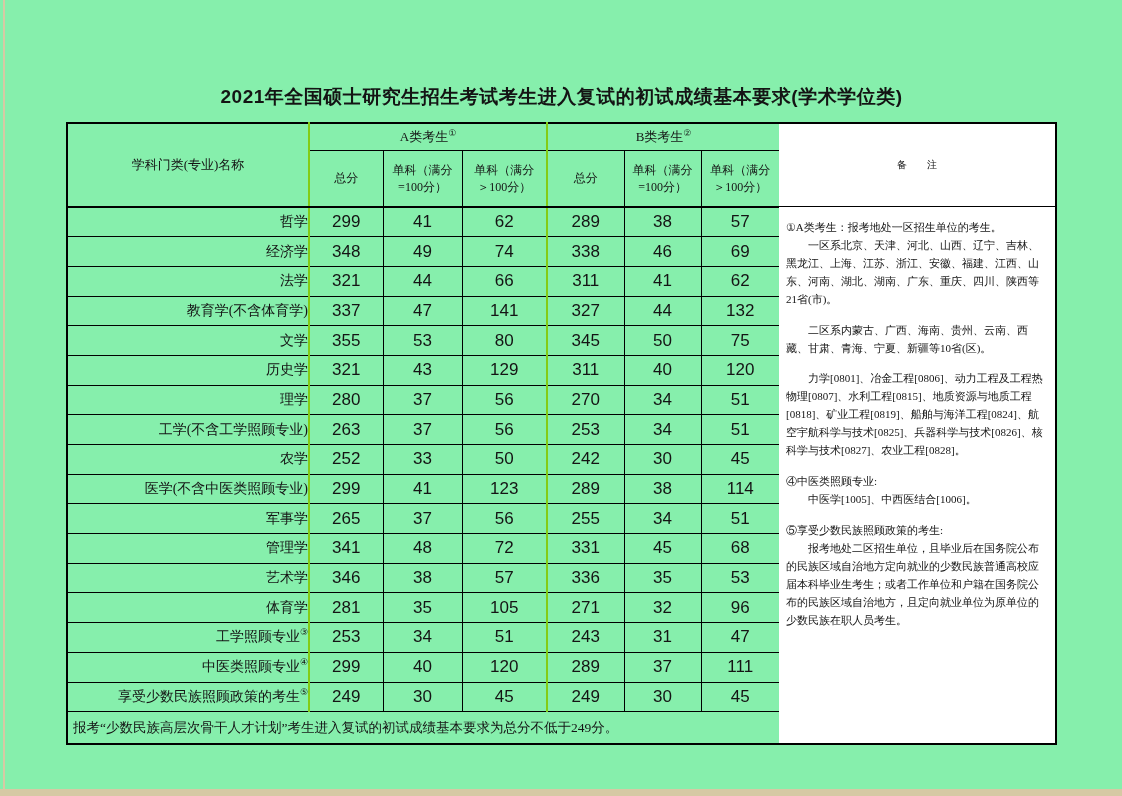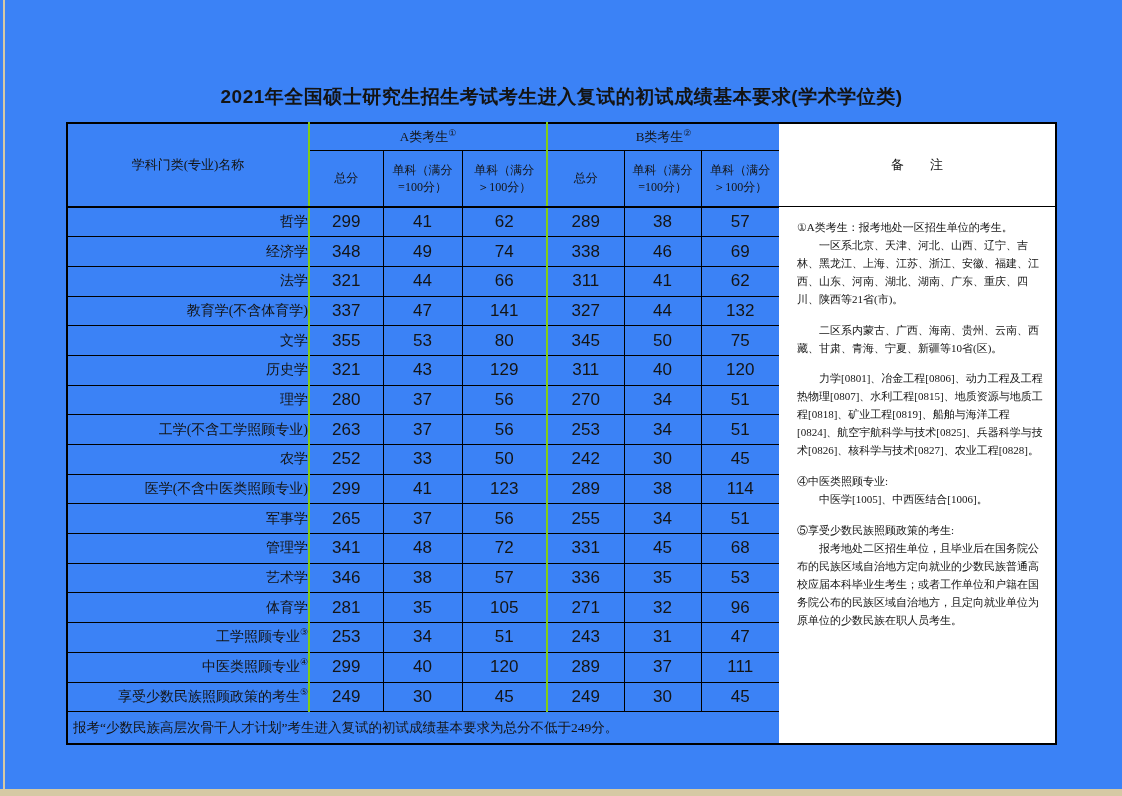--- a/index.html
+++ b/index.html
@@ -1,20 +1,20 @@
 <!DOCTYPE html>
 <html><head>
 <meta charset="utf-8">
 <style>
   html, body { margin: 0; padding: 0; background: #ffffff; }
   .page {
     position: relative;
     width: 1122px;
     height: 796px;
-    background: #3b82f6;
+    background: #86efac;
     overflow: hidden;
     font-family: "Liberation Serif", serif;
     color: #141414;
   }
   .edge-left {
     position: absolute; left: 3px; top: 0; width: 2px; height: 796px;
     background: #d6c9a4;
   }
   .edge-bottom {
     position: absolute; left: 0; top: 789px; width: 1122px; height: 7px;
@@ -74,28 +74,28 @@
     width: 278px; height: 623px;
     box-sizing: border-box;
     border: 2px solid #000;
     border-left: none;
     background: #fff;
   }
   .remark-head {
     height: 83px; box-sizing: border-box;
     border-bottom: 1px solid #000;
     display: flex; align-items: center; justify-content: center;
-    font-size: 13px;
+    font-size: 10px;
   }
   .remark-body {
     padding: 12px 8px 0 7px;
     font-size: 11px;
     line-height: 1.63;
   }
-  .note { margin: 0 0 13px 11px; }
+  .note { margin: 0 0 13px 0; }
   .note-title { margin: 0; }
   .note-text { margin: 0; text-indent: 2em; }
 </style>
 </head>
 <body>
 
 <div class="page">
   <div class="edge-left"></div>
   <div class="edge-bottom"></div>
 

